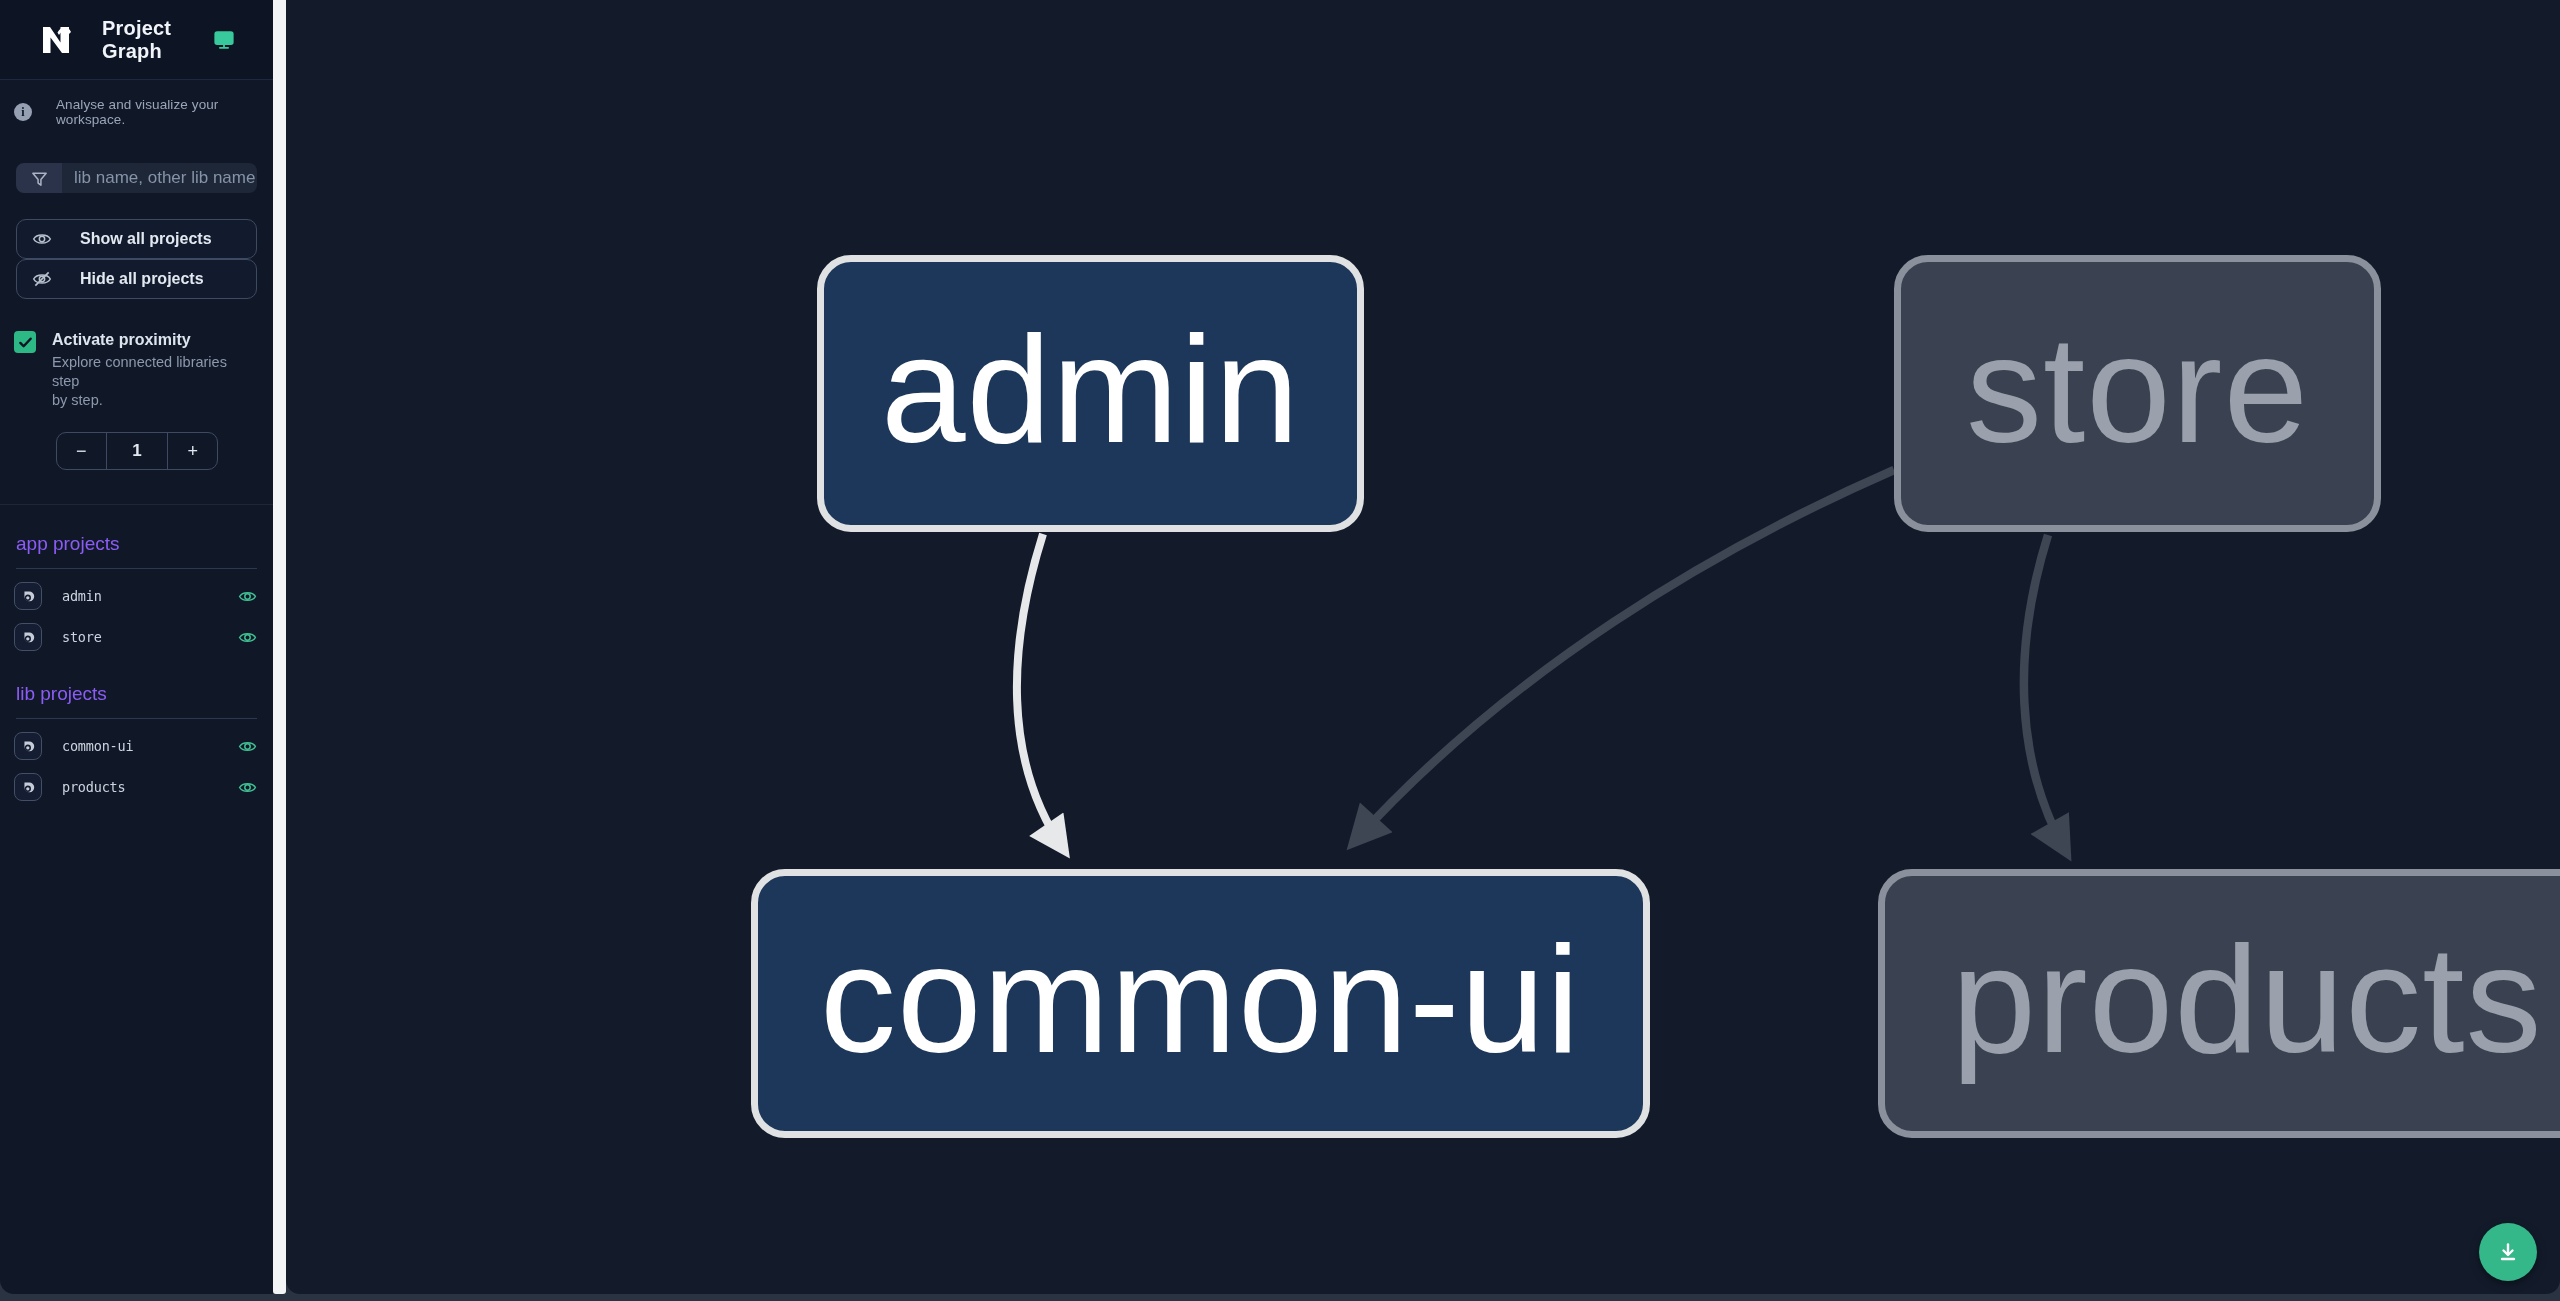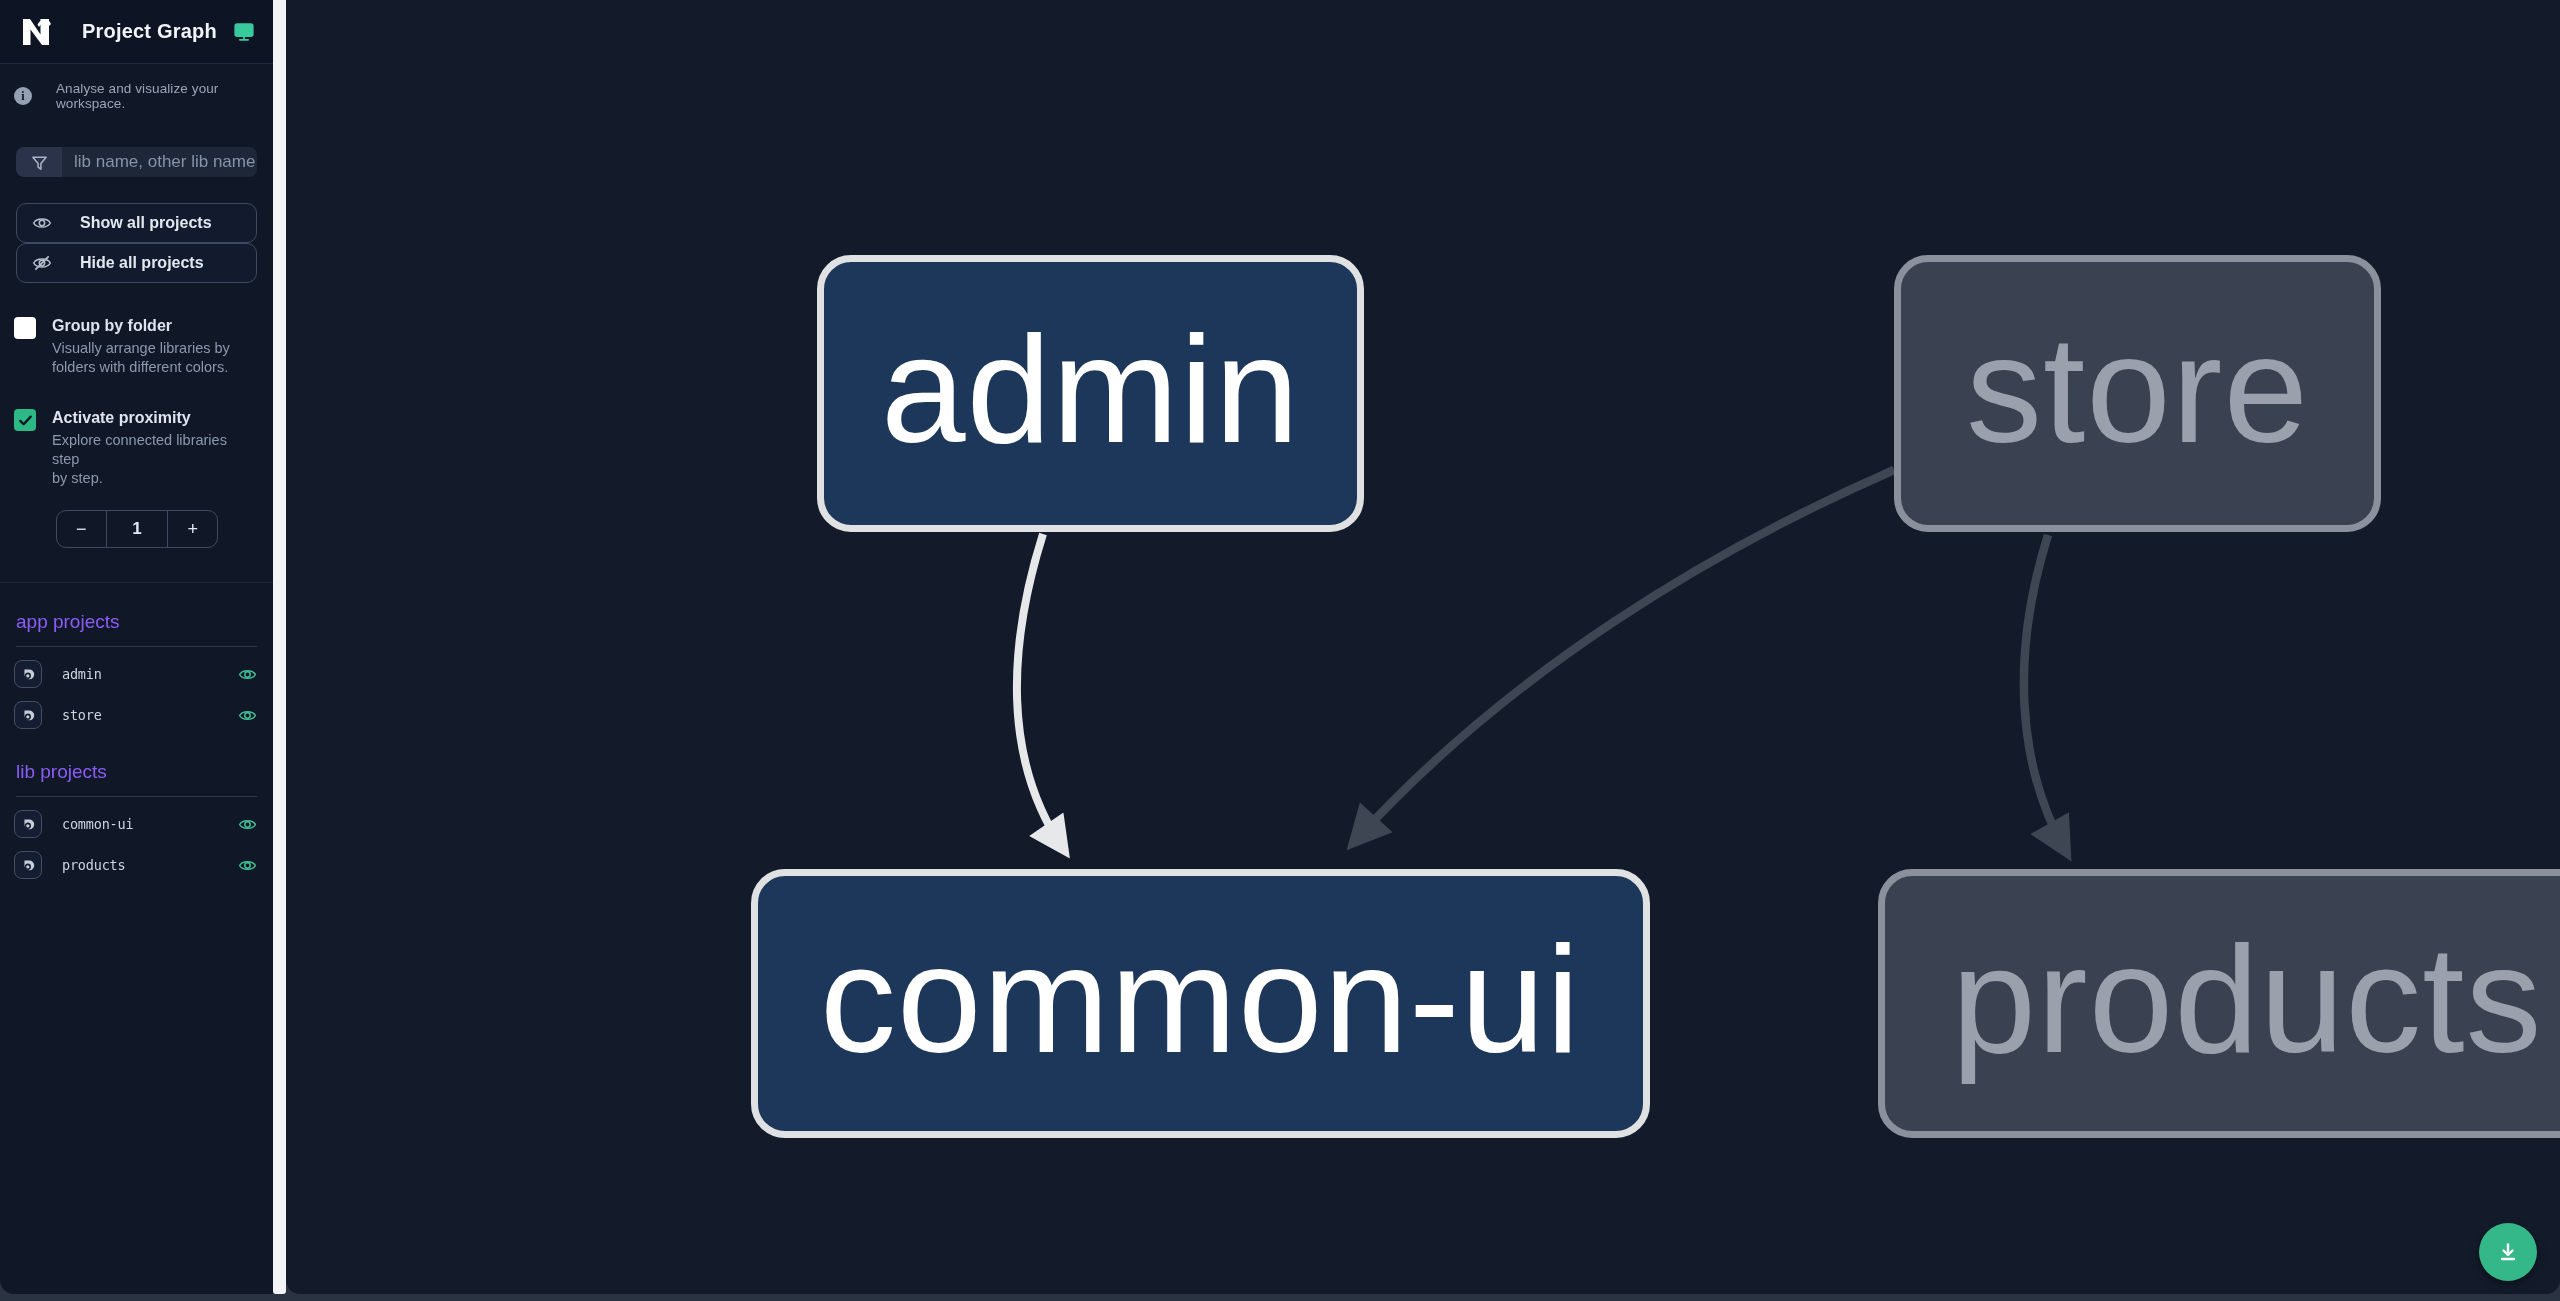--- a/index.html
+++ b/index.html
@@ -20,22 +20,22 @@
 
   
   .sidebar{position:absolute;left:0;top:0;width:273px;height:1294px;
     background:var(--sidebar-bg,#101828);border-bottom-left-radius:14px;
     color:#cbd5e1;overflow:hidden;}
   .v-divider{position:absolute;left:273px;top:0;width:13px;height:1294px;
     background:#f3f4f6;border-bottom-left-radius:3px;border-bottom-right-radius:3px;}
   .canvas{position:absolute;left:286px;top:0;width:2274px;height:1294px;
     background:var(--canvas-bg,#131b2b);border-bottom-left-radius:14px;border-bottom-right-radius:14px;}
 
-  .sb-header{height:64px;background:#0d1423;border-bottom:1px solid #1d2940;
-    display:flex;align-items:center;padding:0 16px;}
+  .sb-header{height:80px;background:#0d1423;border-bottom:1px solid #1d2940;
+    display:flex;align-items:center;padding:0 36px;}
   .sb-title{flex:1;margin-left:26px;font-size:20px;font-weight:700;color:#f1f5f9;letter-spacing:.2px;}
   .monitor-btn{width:26px;height:26px;display:flex;align-items:center;justify-content:center;cursor:pointer;}
 
   .sb-intro{display:flex;align-items:center;gap:11px;padding:17px 14px 14px 14px;}
   .info-circle{width:18px;height:18px;border-radius:50%;background:#96a0b3;color:#0d1423;
     font-size:12px;font-weight:700;display:flex;align-items:center;justify-content:center;
     font-family:"Liberation Serif",serif;flex:none;}
   .sb-intro-text{font-size:13.5px;color:#9aa5b8;letter-spacing:.1px;margin-left:13px;}
 
   .search-wrap{margin:22px 16px 0 16px;height:30px;display:flex;border-radius:8px;overflow:hidden;}
@@ -179,28 +179,20 @@
 
     <div class="sb-btn btn-hide">
       <svg width="20" height="20" viewBox="0 0 24 24" fill="none" stroke="#b6bfcc" stroke-width="1.8">
         <path d="M2 12 C5.5 5.5, 18.5 5.5, 22 12 C18.5 18.5, 5.5 18.5, 2 12 z"></path>
         <circle cx="12" cy="12" r="3.2"></circle>
         <line x1="4" y1="20" x2="20" y2="4" stroke-width="2"></line>
       </svg>
       <span class="sb-btn-label">Hide all projects</span>
     </div>
 
-    <div class="check-block" style="margin-top:8px;">
-      <span class="checkbox white"></span>
-      <div>
-        <div class="check-label">Group by folder</div>
-        <div class="check-desc">Visually arrange libraries by
-folders with different colors.</div>
-      </div>
-    </div>
 
     <div class="check-block" style="margin-top:6px;">
       <span class="checkbox green">
         <svg width="15" height="15" viewBox="0 0 16 16" fill="none" stroke="#0d1423" stroke-width="2.6" stroke-linecap="round" stroke-linejoin="round">
           <path d="M2.5 8.5 L6 12 L13.5 4"></path>
         </svg>
       </span>
       <div>
         <div class="check-label">Activate proximity</div>
         <div class="check-desc">Explore connected libraries step

